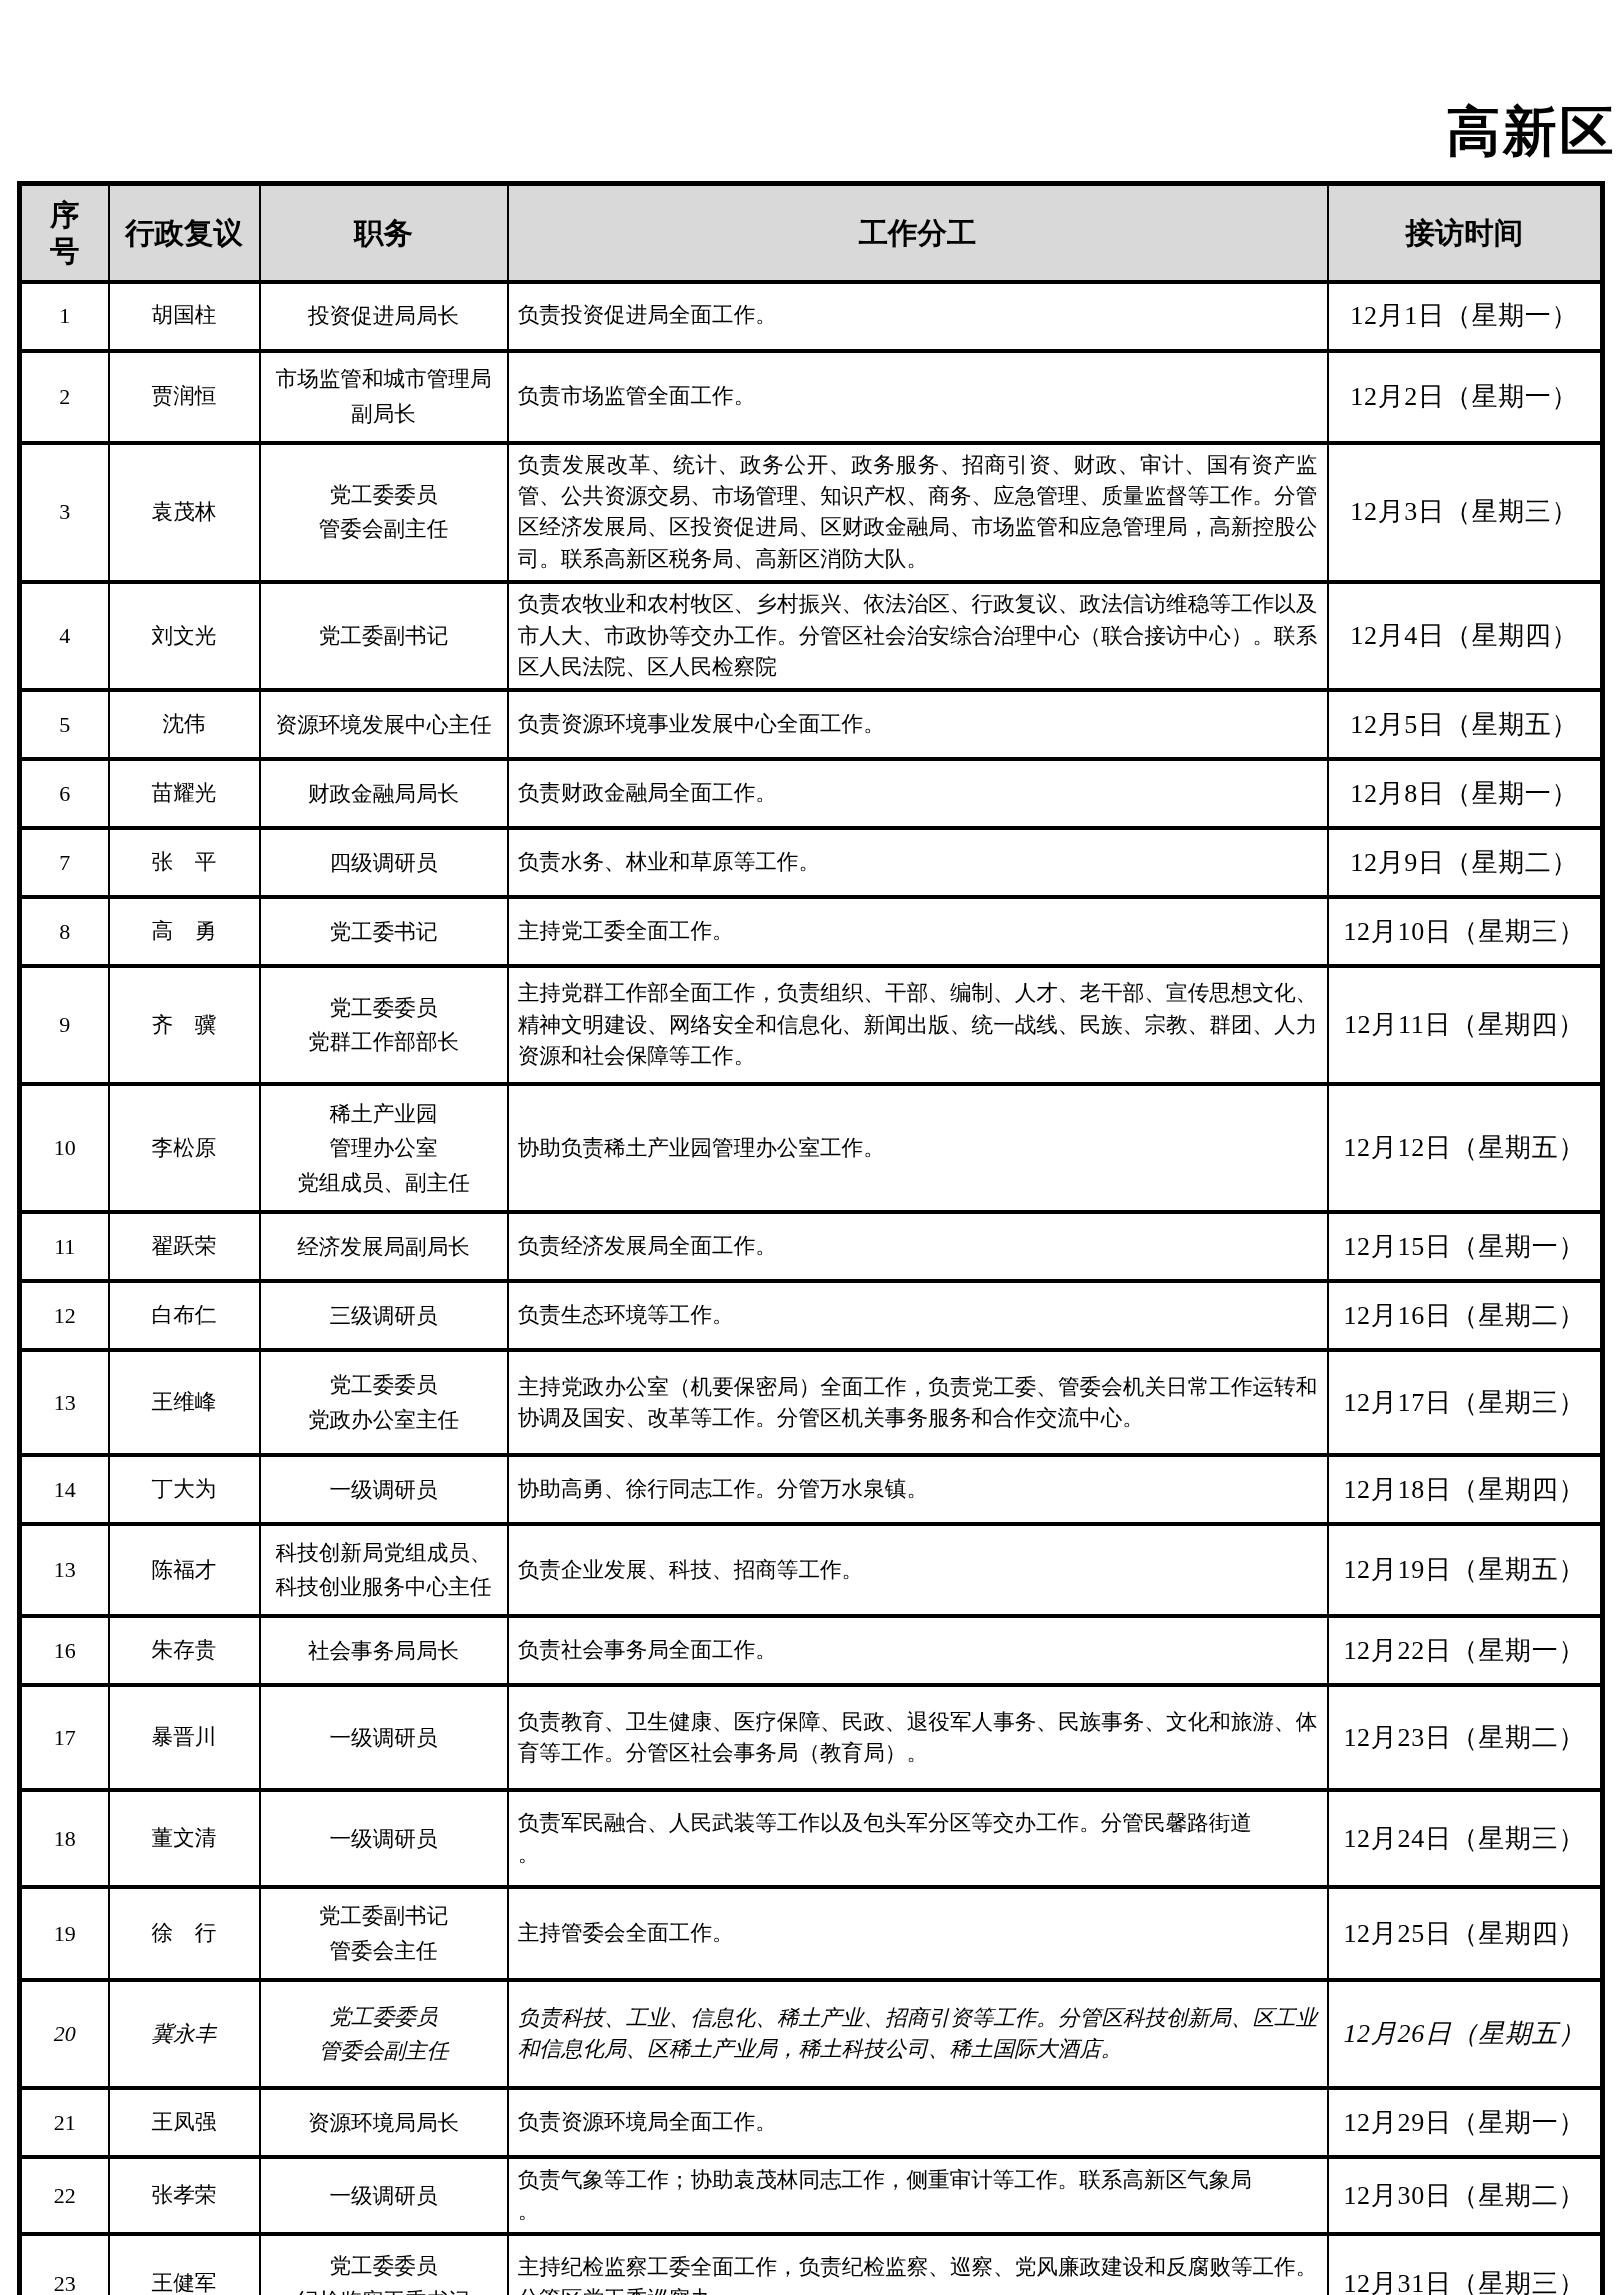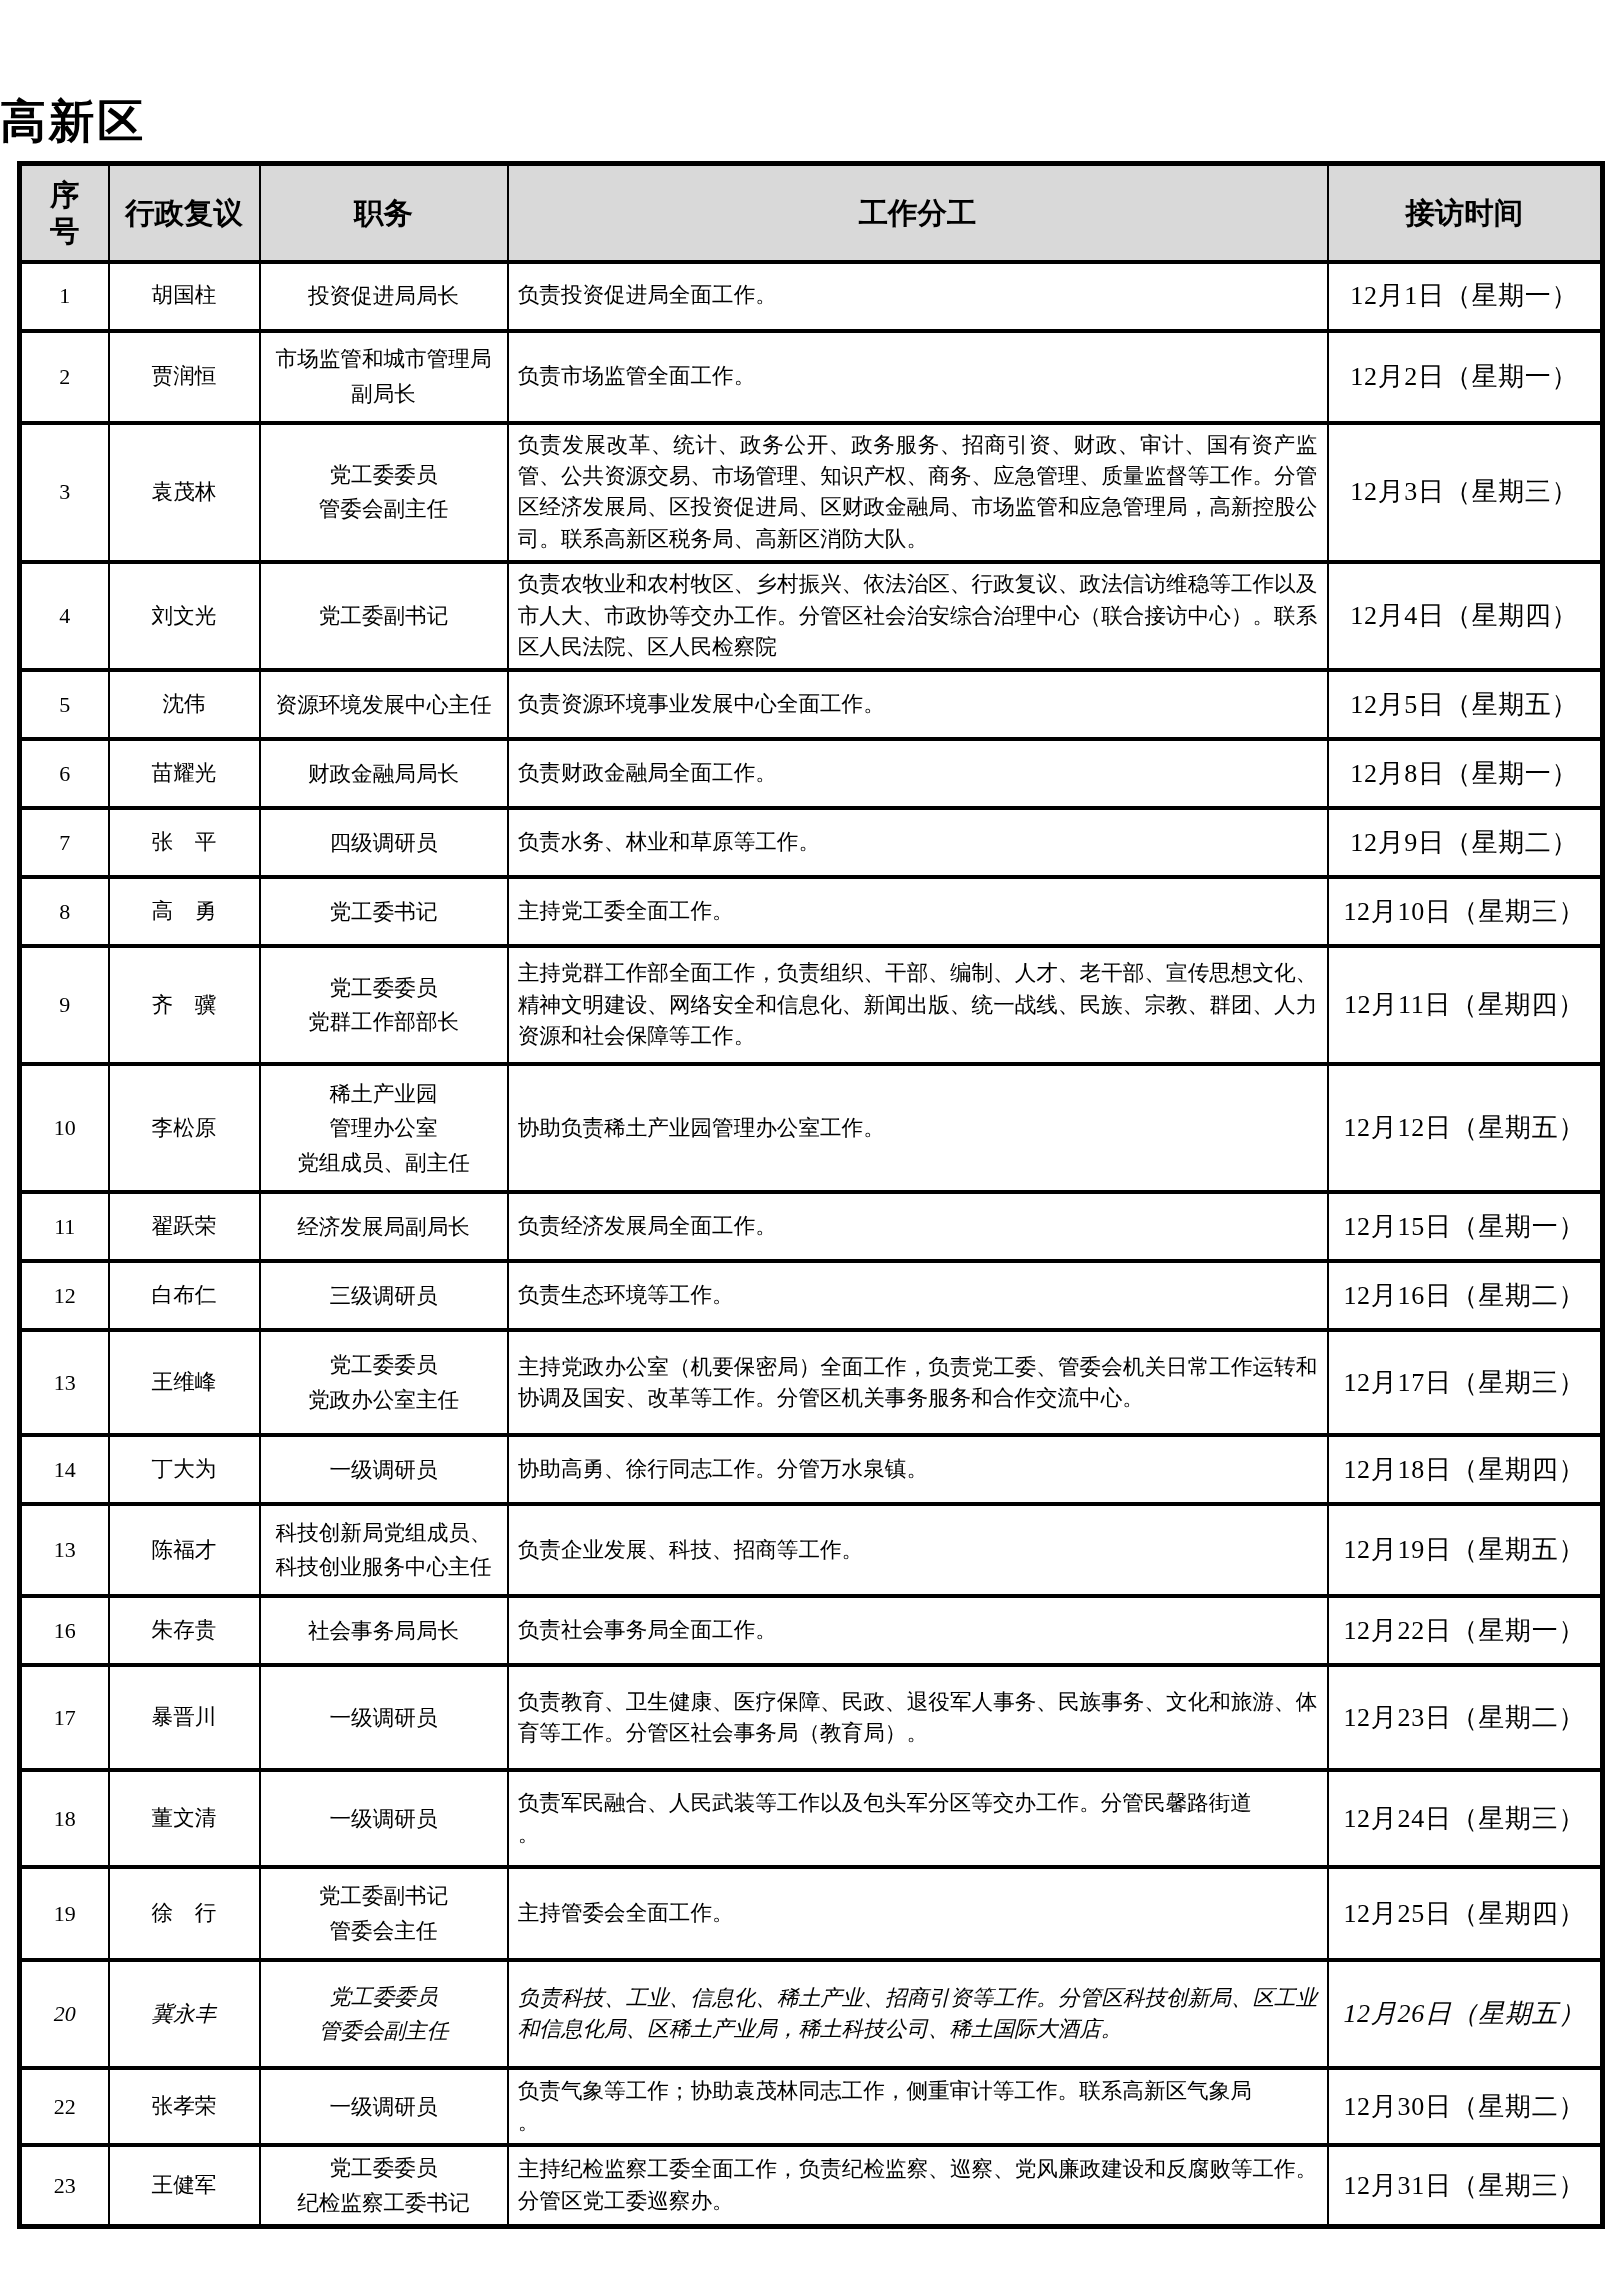--- a/index.html
+++ b/index.html
@@ -13,27 +13,27 @@
     background:#ffffff;
     font-family:"Liberation Serif","DejaVu Serif",serif;
     color:#000;
   }
   .page{
     width:1622px;
     height:2295px;
     position:relative;
   }
   h1.doc-title{
-    margin:0;
+    margin:6px;
     padding-top:98px;
     padding-bottom:17px;
-    text-align:left;
+    text-align:right;
     font-family:"Liberation Sans","DejaVu Sans",sans-serif;
     font-weight:700;
-    font-size:46px;
+    font-size:54px;
     line-height:1;
     letter-spacing:2.6px;
   }
   table.sched{
     border-collapse:collapse;
     table-layout:fixed;
     width:1583px;
     margin:0 auto;
     border:5.9px solid var(--border-color);
   }
@@ -263,20 +263,27 @@
   </tr>
         <tr>
     <td class="c-no">20</td>
     <td class="c-leader">冀永丰</td>
     <td class="c-pos">党工委委员
 管委会副主任</td>
     <td class="c-duties">负责科技、工业、信息化、稀土产业、招商引资等工作。分管区科技创新局、区工业和信息化局、区稀土产业局，稀土科技公司、稀土国际大酒店。</td>
     <td class="c-time">12月26日（星期五）</td>
   </tr>
         <tr>
+    <td class="c-no">21</td>
+    <td class="c-leader">王凤强</td>
+    <td class="c-pos">资源环境局局长</td>
+    <td class="c-duties">负责资源环境局全面工作。</td>
+    <td class="c-time">12月29日（星期一）</td>
+  </tr>
+        <tr>
     <td class="c-no">22</td>
     <td class="c-leader">张孝荣</td>
     <td class="c-pos">一级调研员</td>
     <td class="c-duties">负责气象等工作；协助袁茂林同志工作，侧重审计等工作。联系高新区气象局
 。</td>
     <td class="c-time">12月30日（星期二）</td>
   </tr>
         <tr>
     <td class="c-no">23</td>
     <td class="c-leader">王健军</td>

